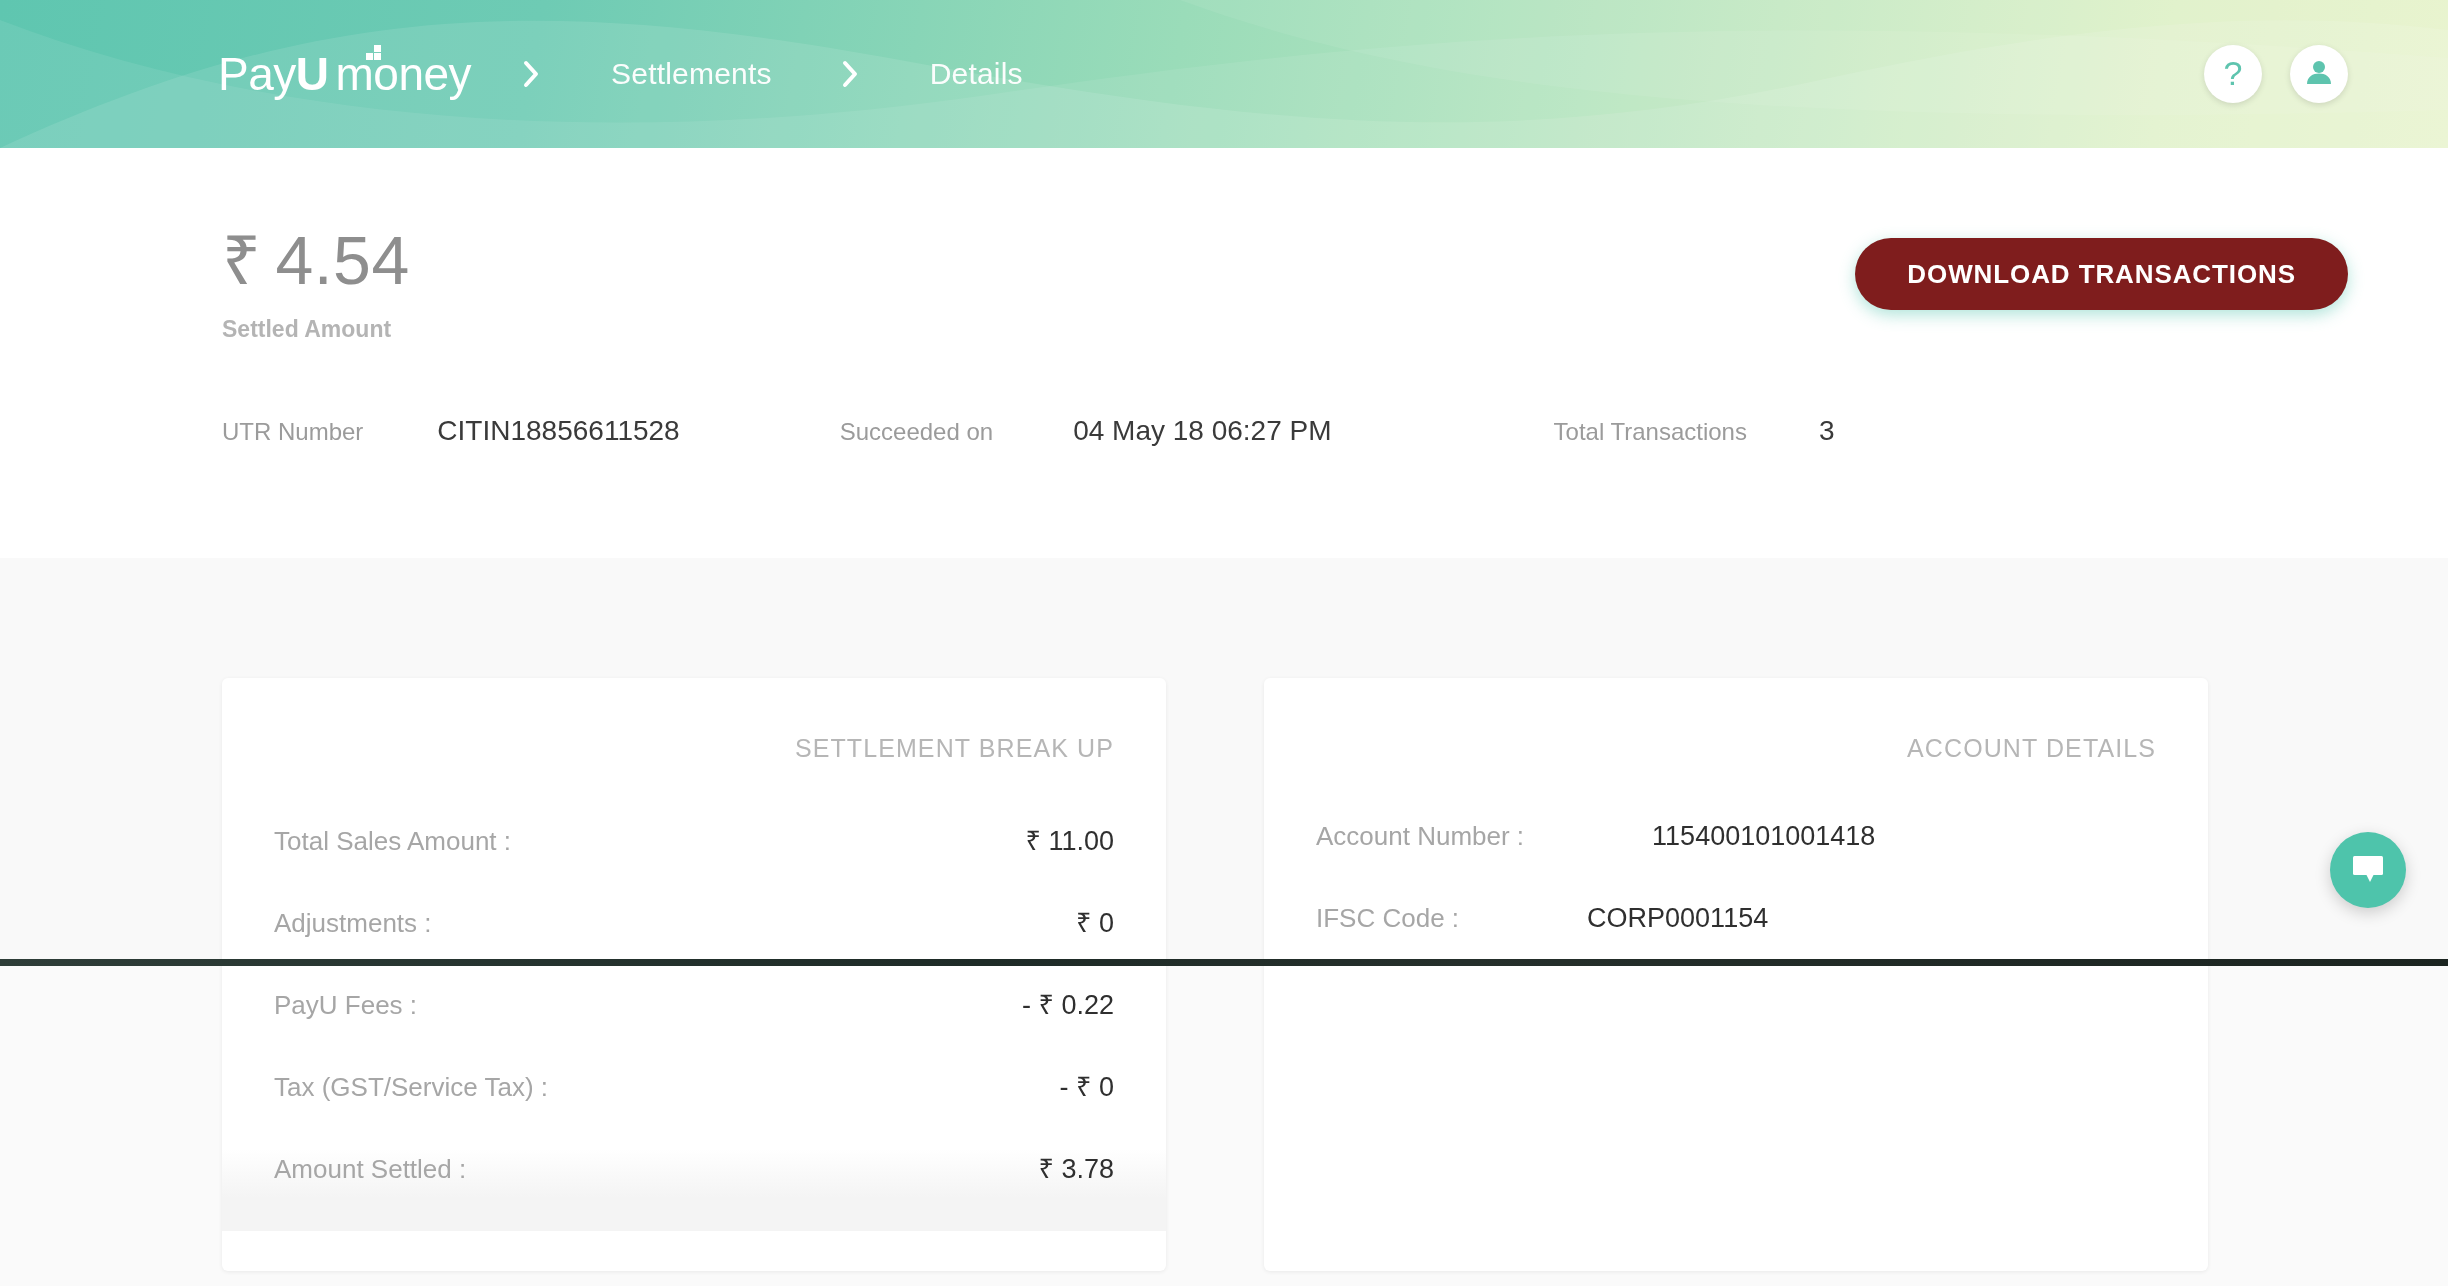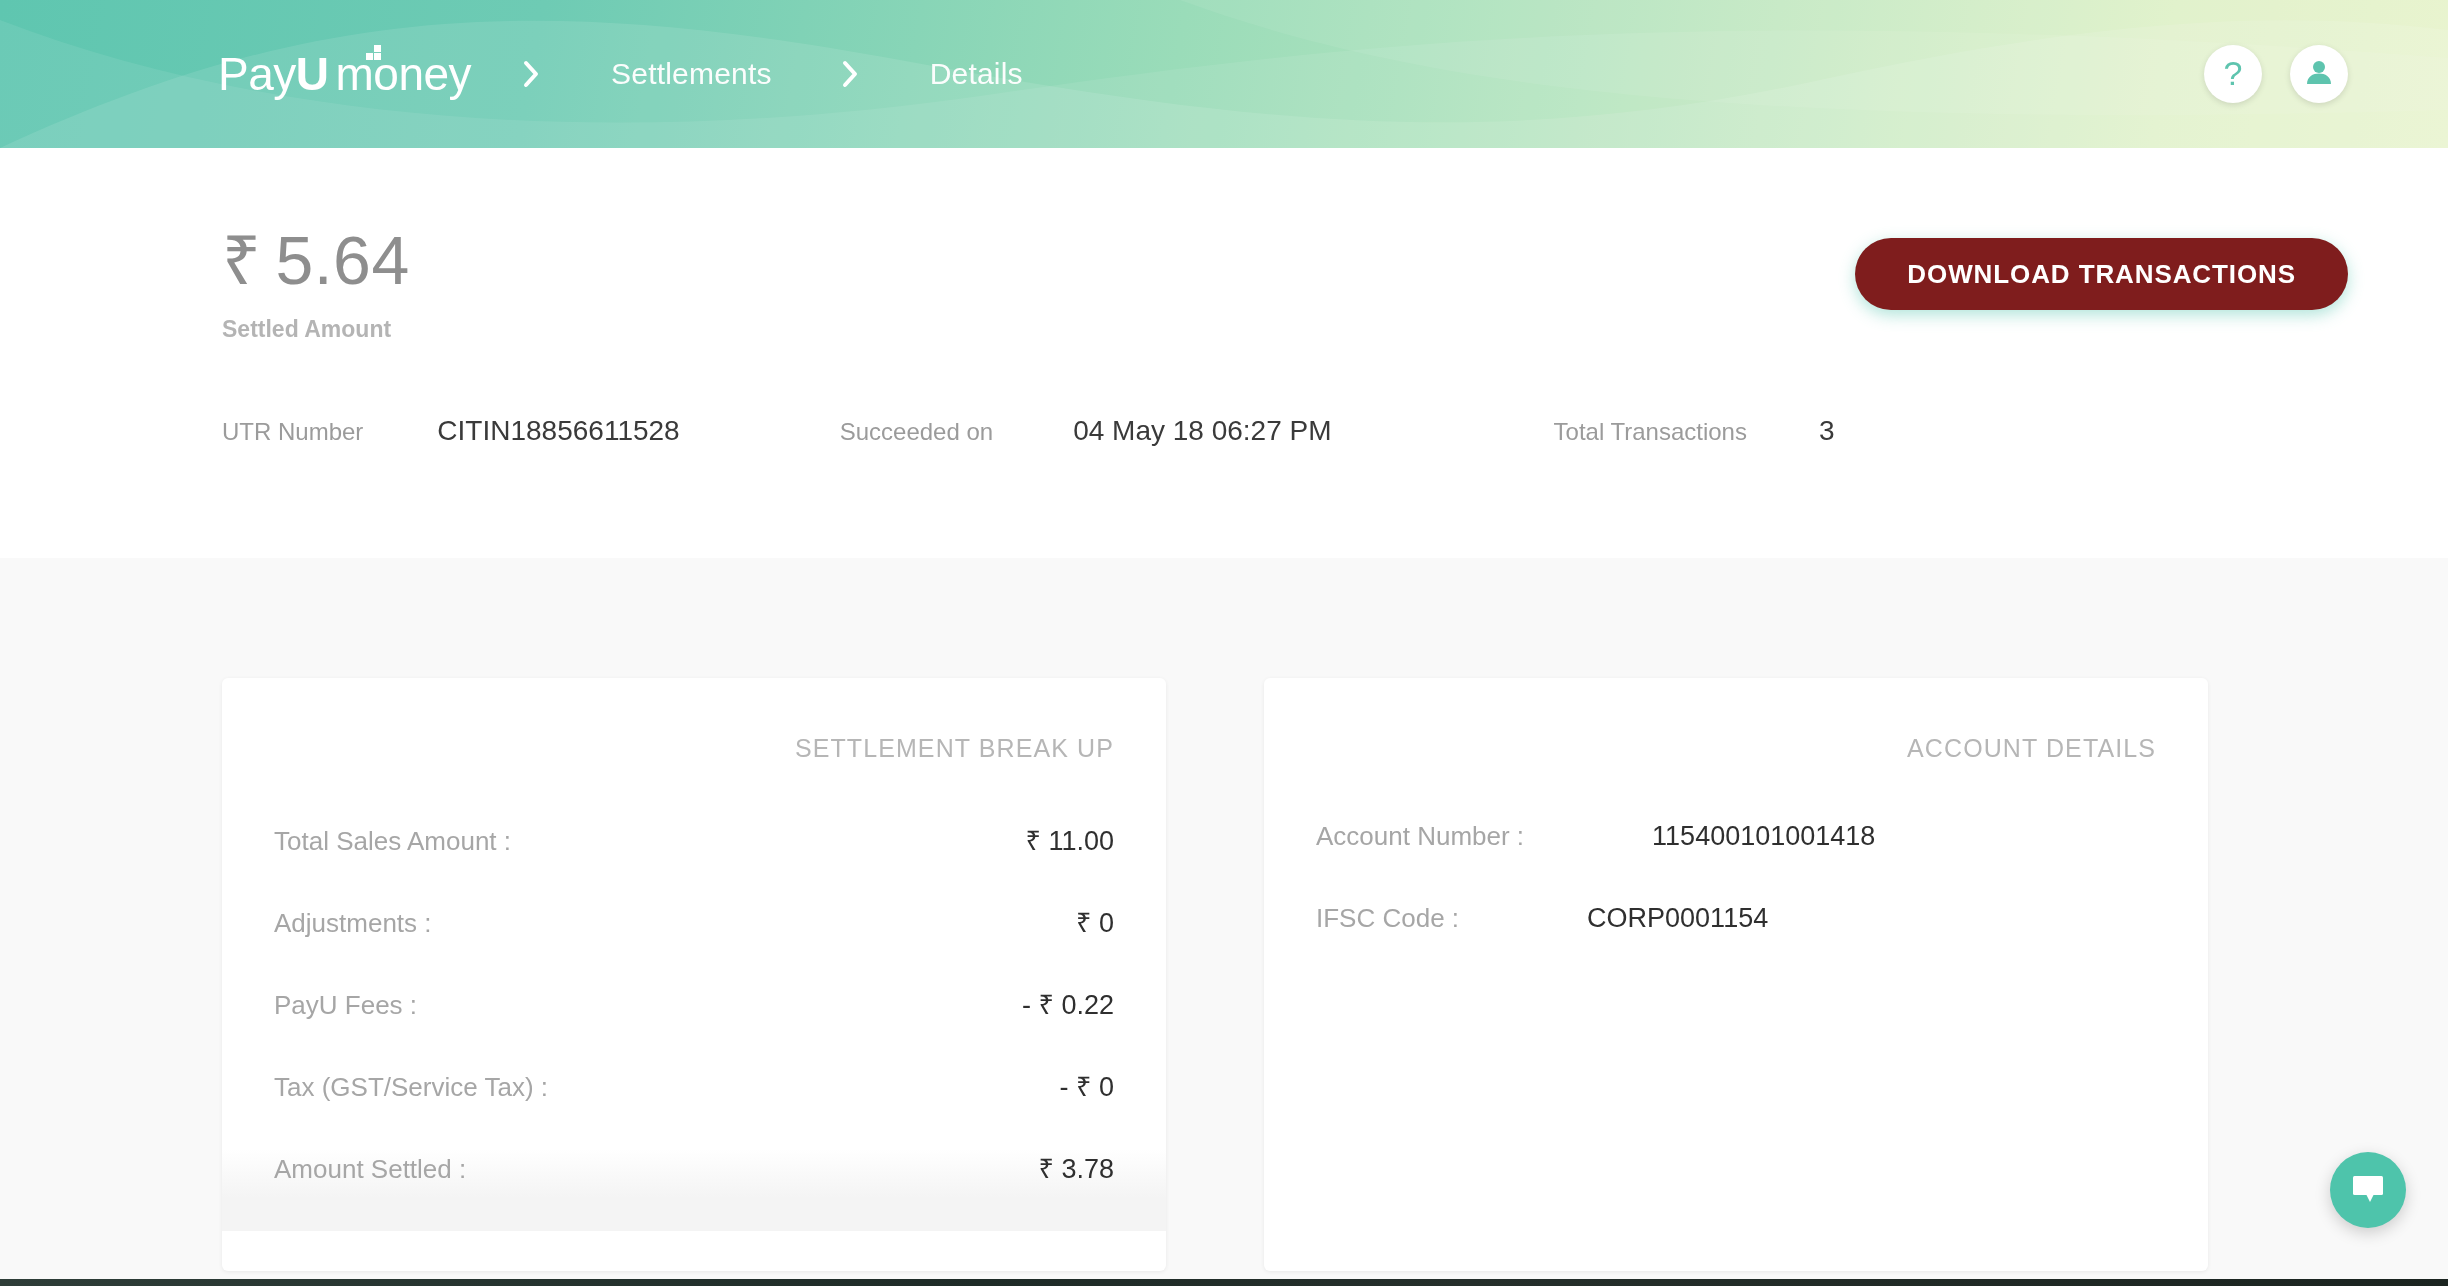--- a/index.html
+++ b/index.html
@@ -2,21 +2,21 @@
 <html><head>
 <meta charset="utf-8">
 <style>
   * { margin:0; padding:0; box-sizing:border-box; }
   html, body {
     width:2448px; height:1286px;
     background:#fafafa;
     font-family:"Liberation Sans", sans-serif;
     overflow:hidden;
   }
-  .page { position:relative; width:2448px; height:1286px; background:#f9f9f9; }
+  .page { position:relative; width:2448px; height:966px; background:#f9f9f9; }
 
   
   .header {
     position:relative; height:148px; width:100%;
     background:linear-gradient(100deg,#5fc6b0 0%,#6ecbb4 22%,#9adcb9 48%,#c4e9c3 72%,#dff1c9 88%,#e8f4cc 100%);
     overflow:hidden;
   }
   .header .wave { position:absolute; top:0; left:0; width:100%; height:100%; pointer-events:none; }
   .header-inner {
     position:relative; z-index:3; height:100%;
@@ -172,21 +172,21 @@
           </span>
         </div>
       </div>
     </div>
   </div>
 
   <div class="summary">
     <div class="sum-top">
       <div class="amount-block">
         <div class="amount">
-          <span class="rupee">₹</span><span>5.64</span>
+          <span class="rupee">₹</span><span>4.54</span>
         </div>
         <div class="amount-label">Settled Amount</div>
       </div>
       <button class="dl-btn">DOWNLOAD TRANSACTIONS</button>
     </div>
 
     <div class="meta-row">
       <div class="meta-item m1">
         <span class="meta-label">UTR Number</span>
         <span class="meta-value">CITIN18856611528</span>

